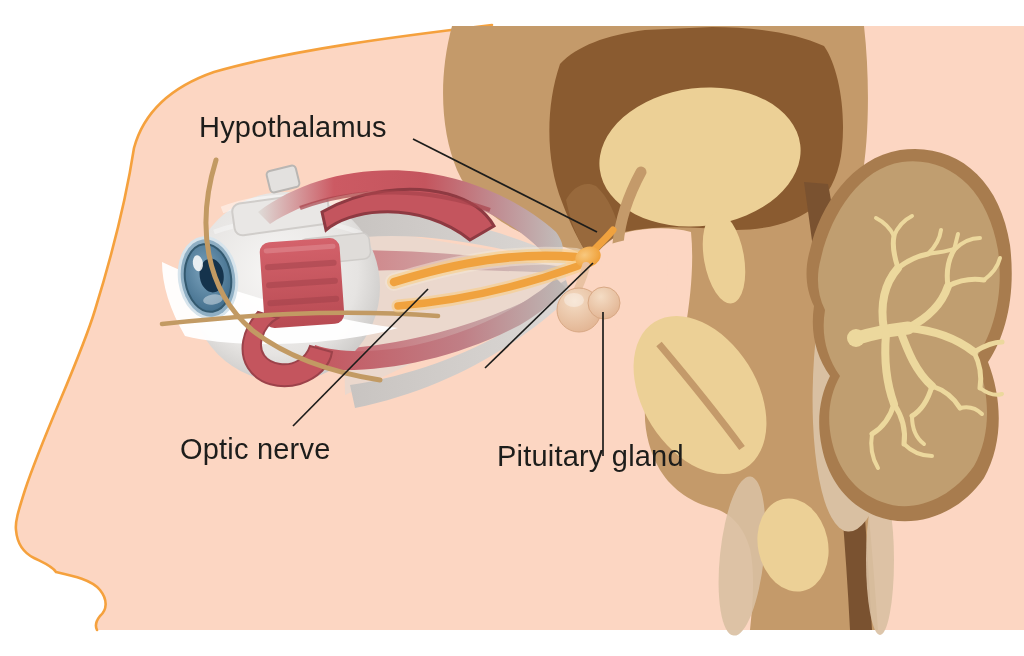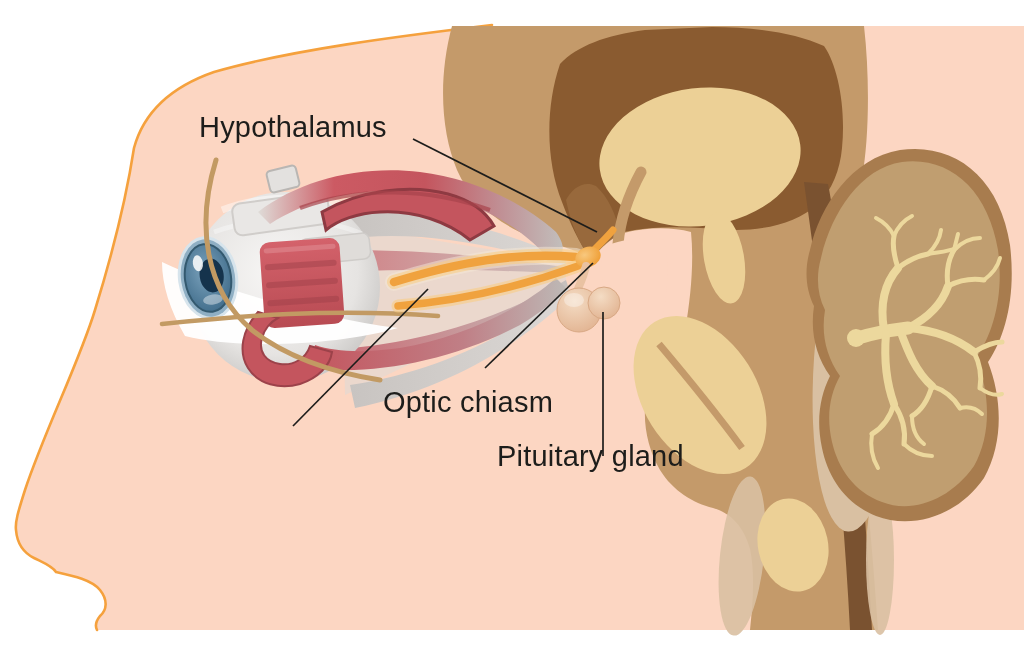--- a/index.html
+++ b/index.html
@@ -292,15 +292,15 @@
 
   <g stroke="var(--ink)" stroke-width="1.7">
     <line x1="413" y1="139" x2="597" y2="232"></line>
     <line x1="485" y1="368" x2="593" y2="263"></line>
     <line x1="293" y1="426" x2="428" y2="289"></line>
     <line x1="603" y1="312" x2="603" y2="456"></line>
   </g>
 </svg>
 
 <div class="label" style="left:199px;top:111px">Hypothalamus</div>
-<div class="label" style="left:383px;top:386px">Optic chiasm</div>
+<div class="label" style="left:180px;top:433px">Optic nerve</div>
 <div class="label" style="left:497px;top:440px">Pituitary gland</div>
 </div>
 
 </body></html>

